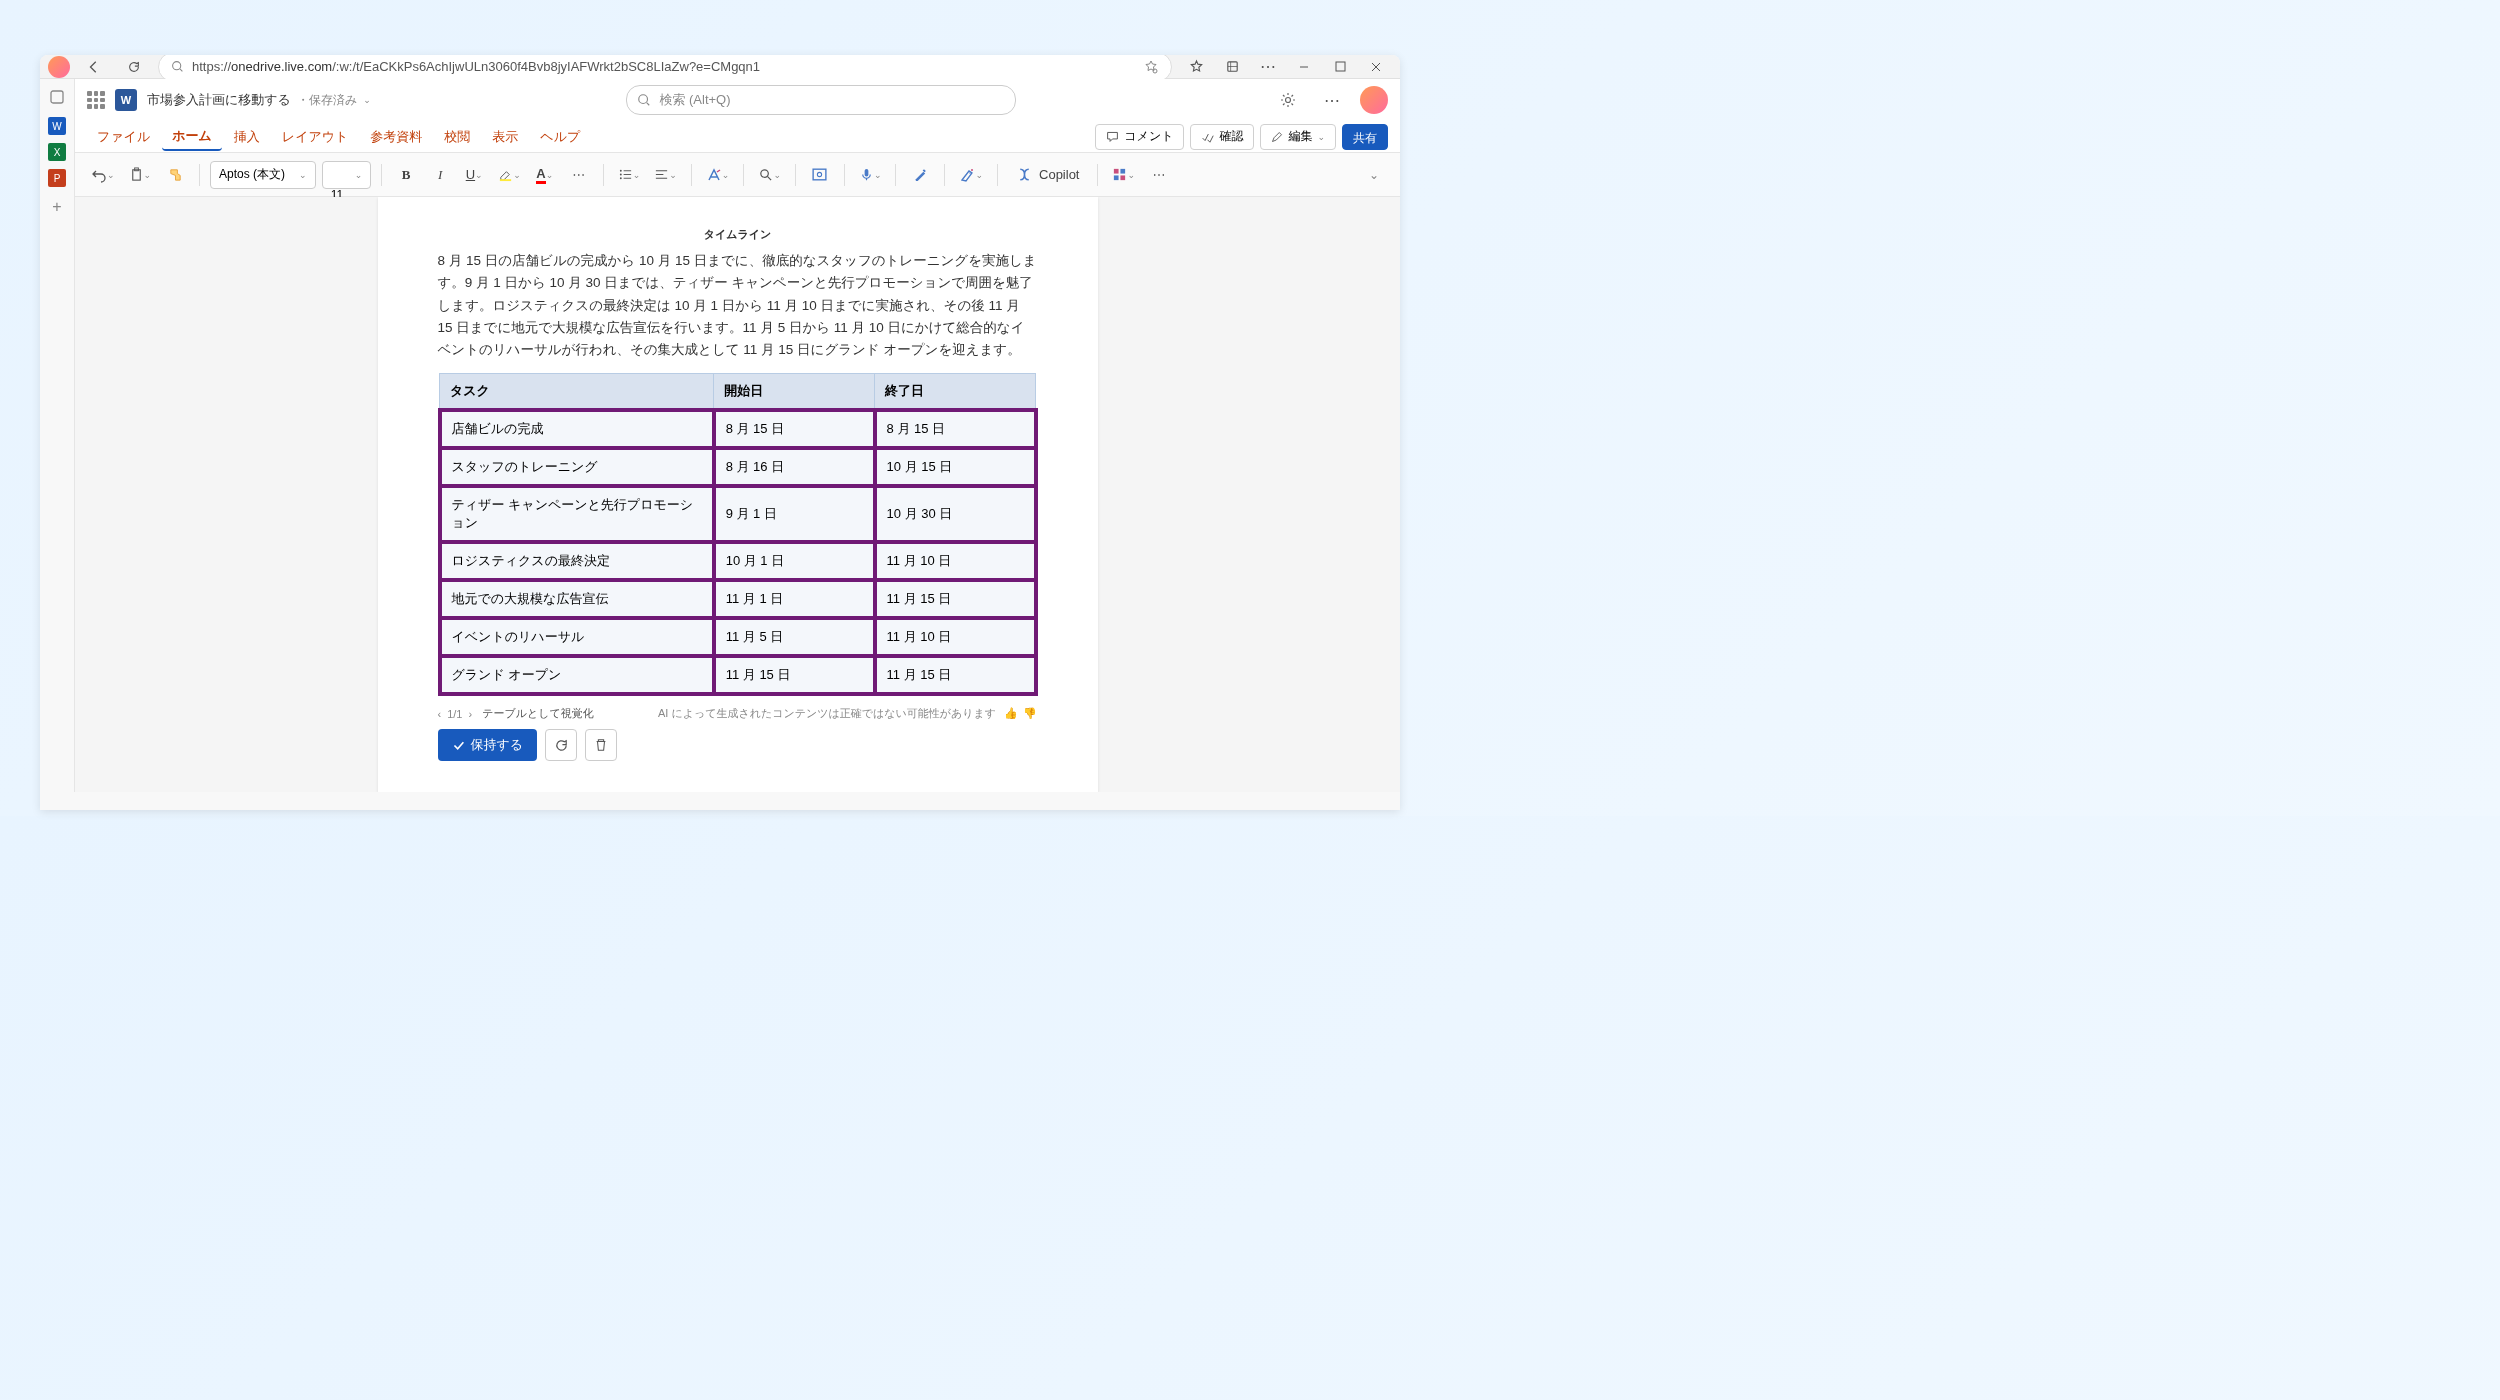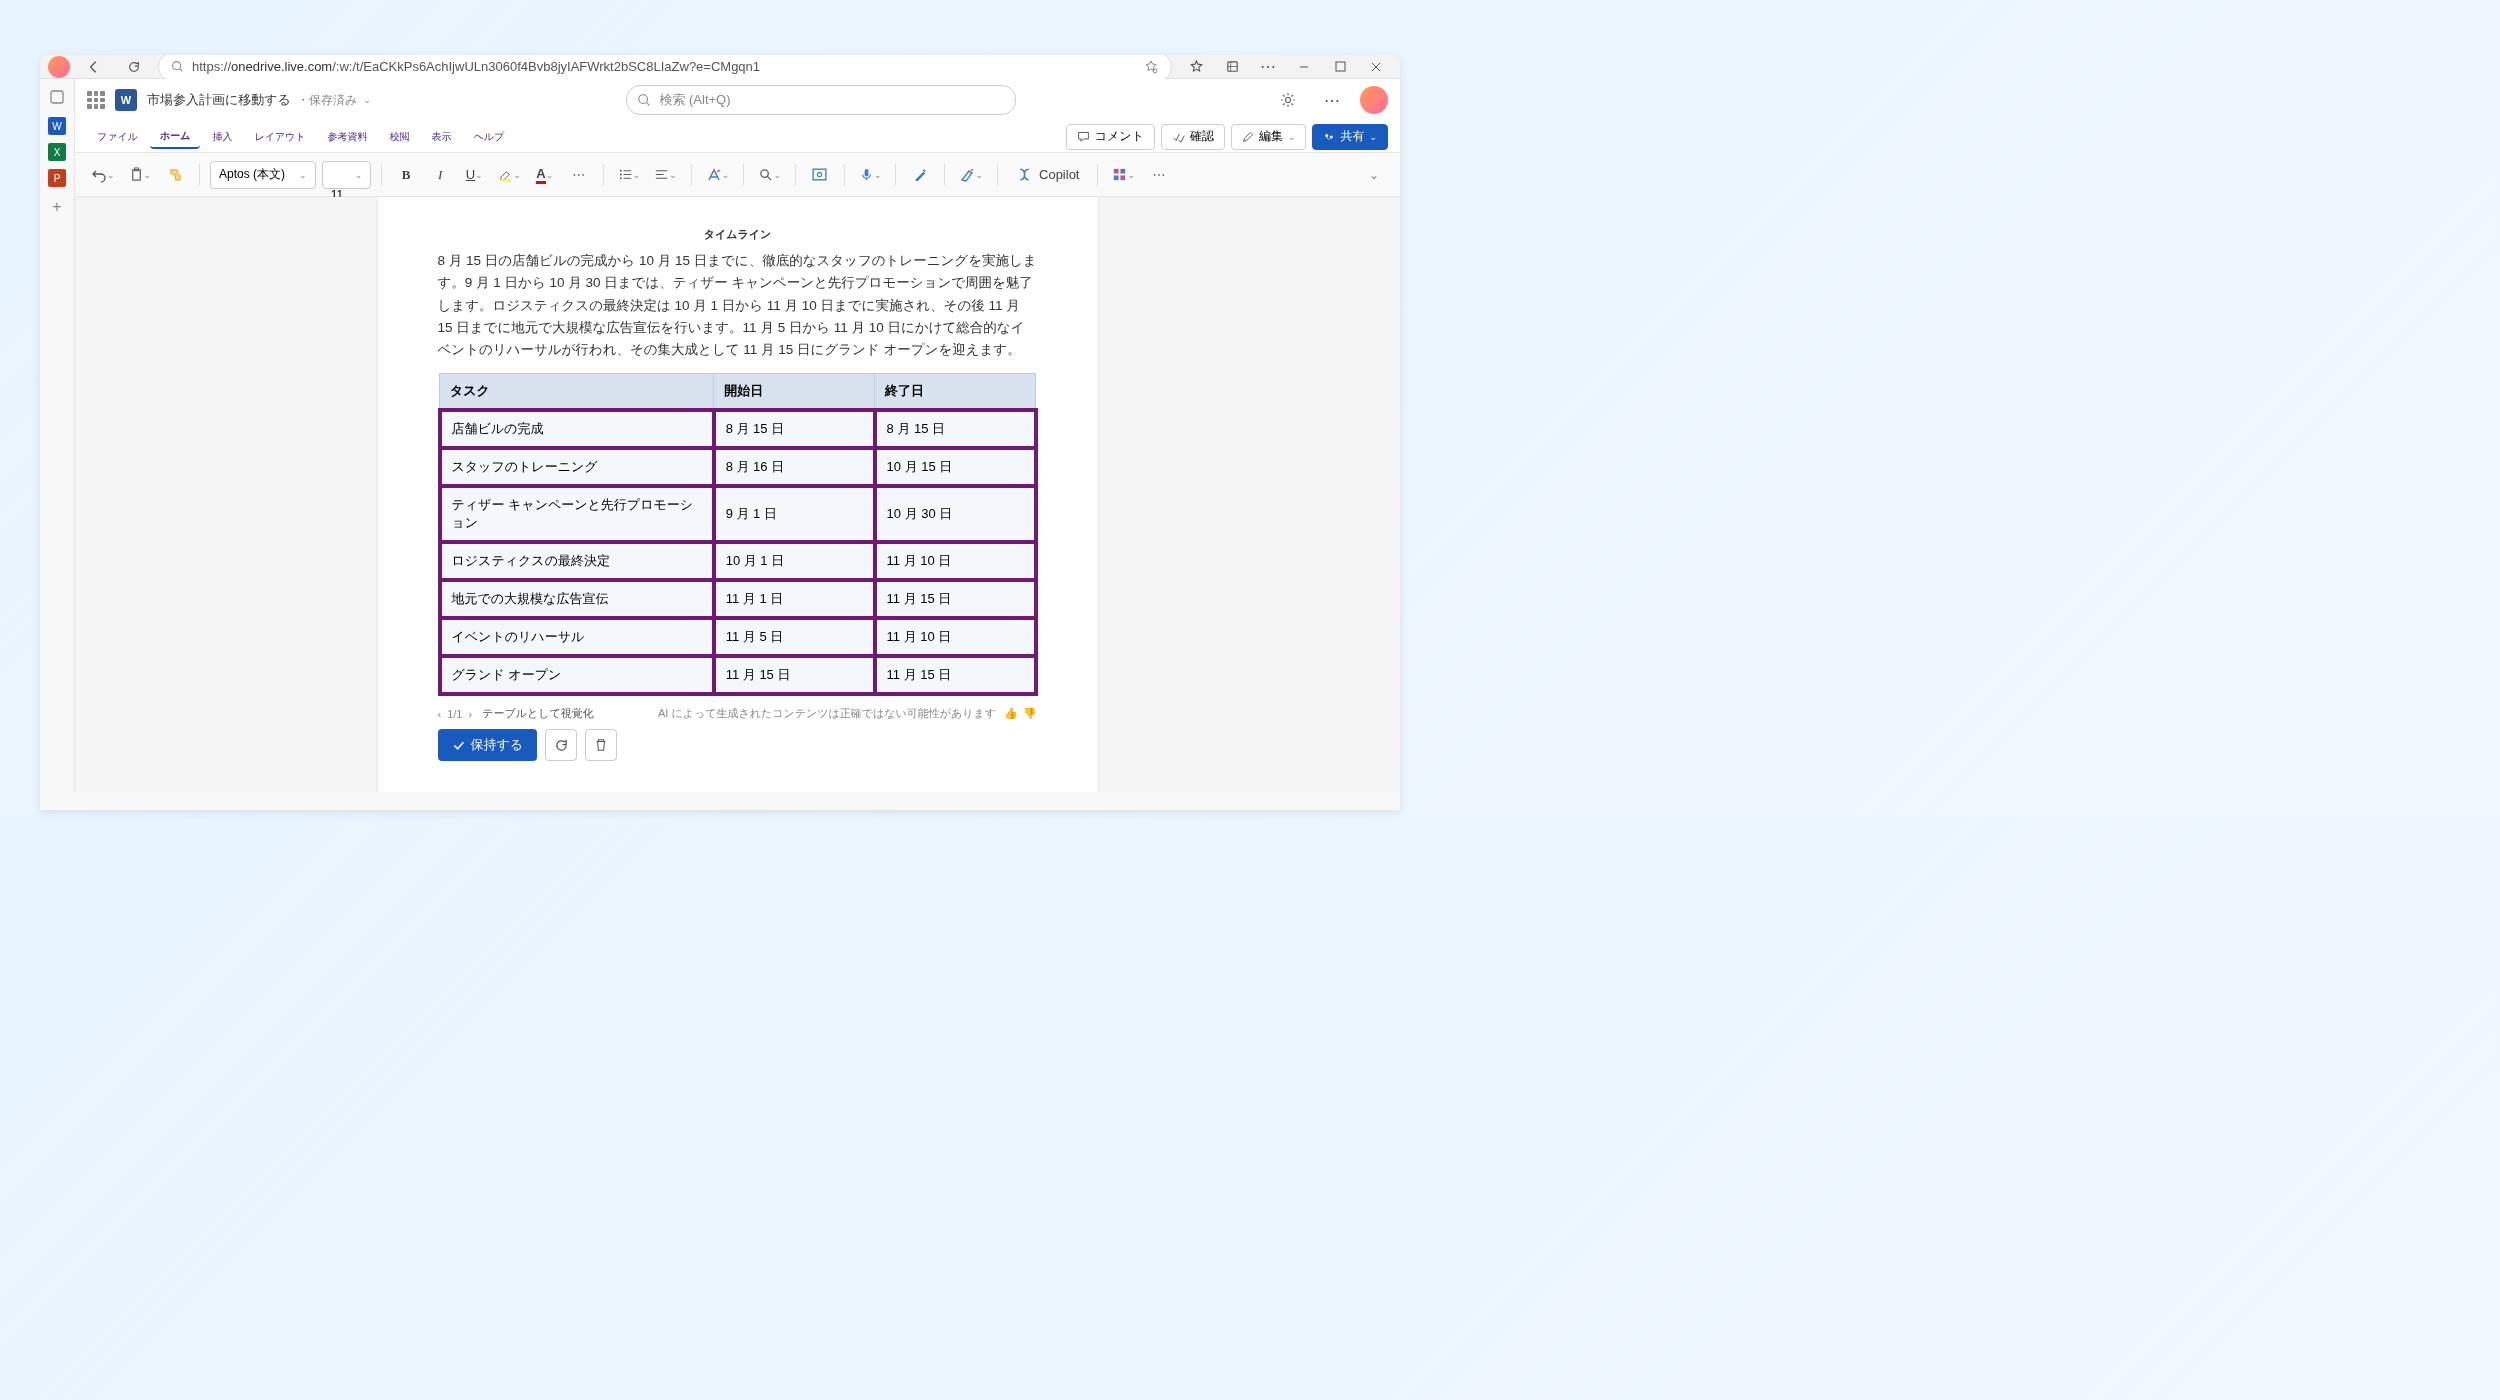--- a/index.html
+++ b/index.html
@@ -20,25 +20,25 @@
 .title-bar { height: 42px; display: flex; align-items: center; padding: 0 12px; gap: 10px; }
 .app-grid { width: 18px; height: 18px; display: grid; grid-template-columns: repeat(3, 1fr); gap: 2px; cursor: pointer; }
 .app-grid span { background: #888; border-radius: 1px; }
 .word-icon { width: 22px; height: 22px; background: #2b579a; border-radius: 3px; display: flex; align-items: center; justify-content: center; color: white; font-size: 11px; font-weight: bold; }
 .doc-title { font-size: 13px; color: #333; display: flex; align-items: center; gap: 6px; }
 .doc-saved { color: #888; font-size: 12px; }
 .search-box { width: 390px; height: 30px; border: 1px solid #ccc; border-radius: 14px; display: flex; align-items: center; padding: 0 10px; gap: 8px; color: #888; font-size: 13px; background: #fff; }
 .title-spacer { flex: 1; }
 .title-right { display: flex; align-items: center; gap: 12px; }
 .menu-bar { height: 32px; display: flex; align-items: center; padding: 0 12px; gap: 2px; border-bottom: 1px solid #e5e5e5; }
-.menu-item { padding: 4px 10px; font-size: 10px; color: #4c1d95; cursor: pointer; border-radius: 4px; }
+.menu-item { padding: 4px 10px; font-size: 13px; color: #c2410c; cursor: pointer; border-radius: 4px; }
 .menu-item.active { border-bottom: 2px solid #185abd; font-weight: 600; }
 .menu-right { margin-left: auto; display: flex; gap: 6px; }
 .menu-btn { height: 26px; border: 1px solid #d0d0d0; border-radius: 4px; padding: 0 10px; display: flex; align-items: center; gap: 5px; font-size: 12px; cursor: pointer; background: #fff; }
-.menu-btn.primary { background: #185abd; color: white; border-color: #185abd; }
+.menu-btn.primary { background: #185abd; color: white; border-color: #185abd; flex-direction: column; }
 .ribbon { height: 44px; display: flex; align-items: center; padding: 0 12px; gap: 6px; border-bottom: 1px solid #e5e5e5; background: #fafafa; }
 .ribbon-divider { width: 1px; height: 22px; background: #ddd; margin: 0 4px; }
 .ribbon-btn { min-width: 28px; height: 28px; display: flex; align-items: center; justify-content: center; border-radius: 4px; cursor: pointer; padding: 0 4px; font-size: 13px; color: #444; }
 .font-select { height: 28px; border: 1px solid #ccc; border-radius: 4px; padding: 0 8px; display: flex; align-items: center; gap: 0; font-size: 12px; background: #fff; cursor: pointer; }
 .font-name { width: 80px; }
 .font-size { width: 24px; margin-top: 40px; }
 .chev { font-size: 9px; color: #888; }
 .copilot-btn { display: flex; align-items: center; gap: 6px; padding: 0 8px; }
 .doc-canvas { flex: 1; background: #f5f5f5; overflow: auto; padding: 0; display: flex; justify-content: center; }
 .page { width: 720px; background: #fff; min-height: 100%; padding: 30px 60px; box-shadow: 0 1px 3px rgba(0,0,0,0.1); position: relative; }

